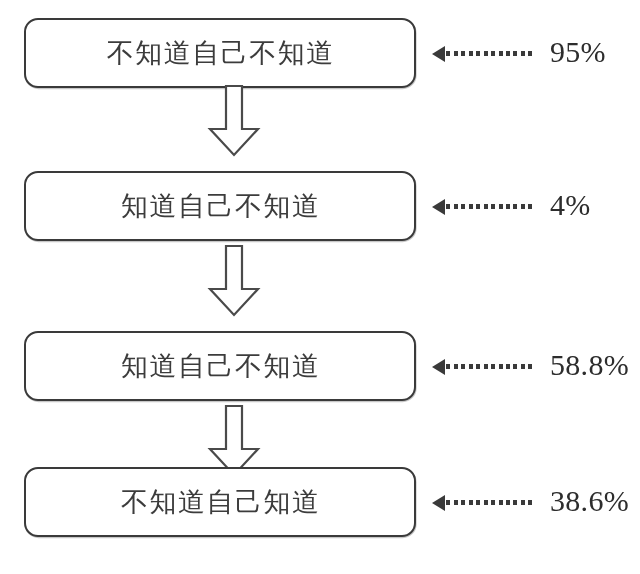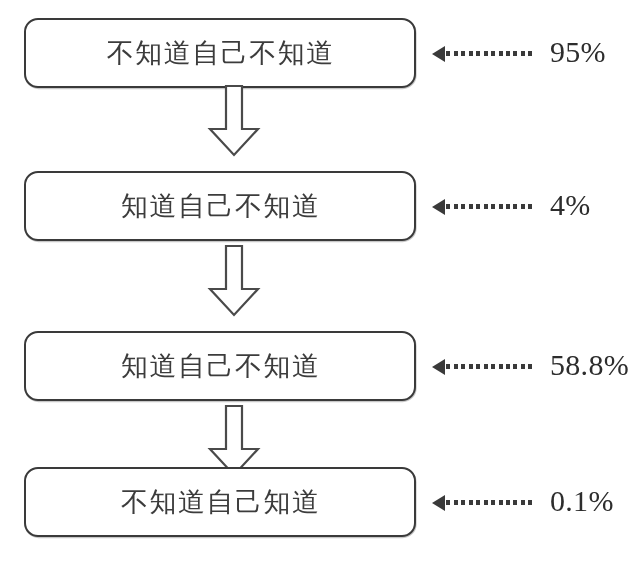--- a/index.html
+++ b/index.html
@@ -174,17 +174,17 @@
     </svg>
   </div>
 
   <div class="row row-4">
     <div class="node-box">
       <div class="node-label">不知道自己知道</div>
     </div>
     <div class="callout">
       <div class="arrow-head"></div>
       <div class="dotted-line"></div>
-      <div class="pct-label">0.1%</div>
+      <div class="pct-label">38.6%</div>
     </div>
   </div>
 
 </div>
 
 </body></html>

